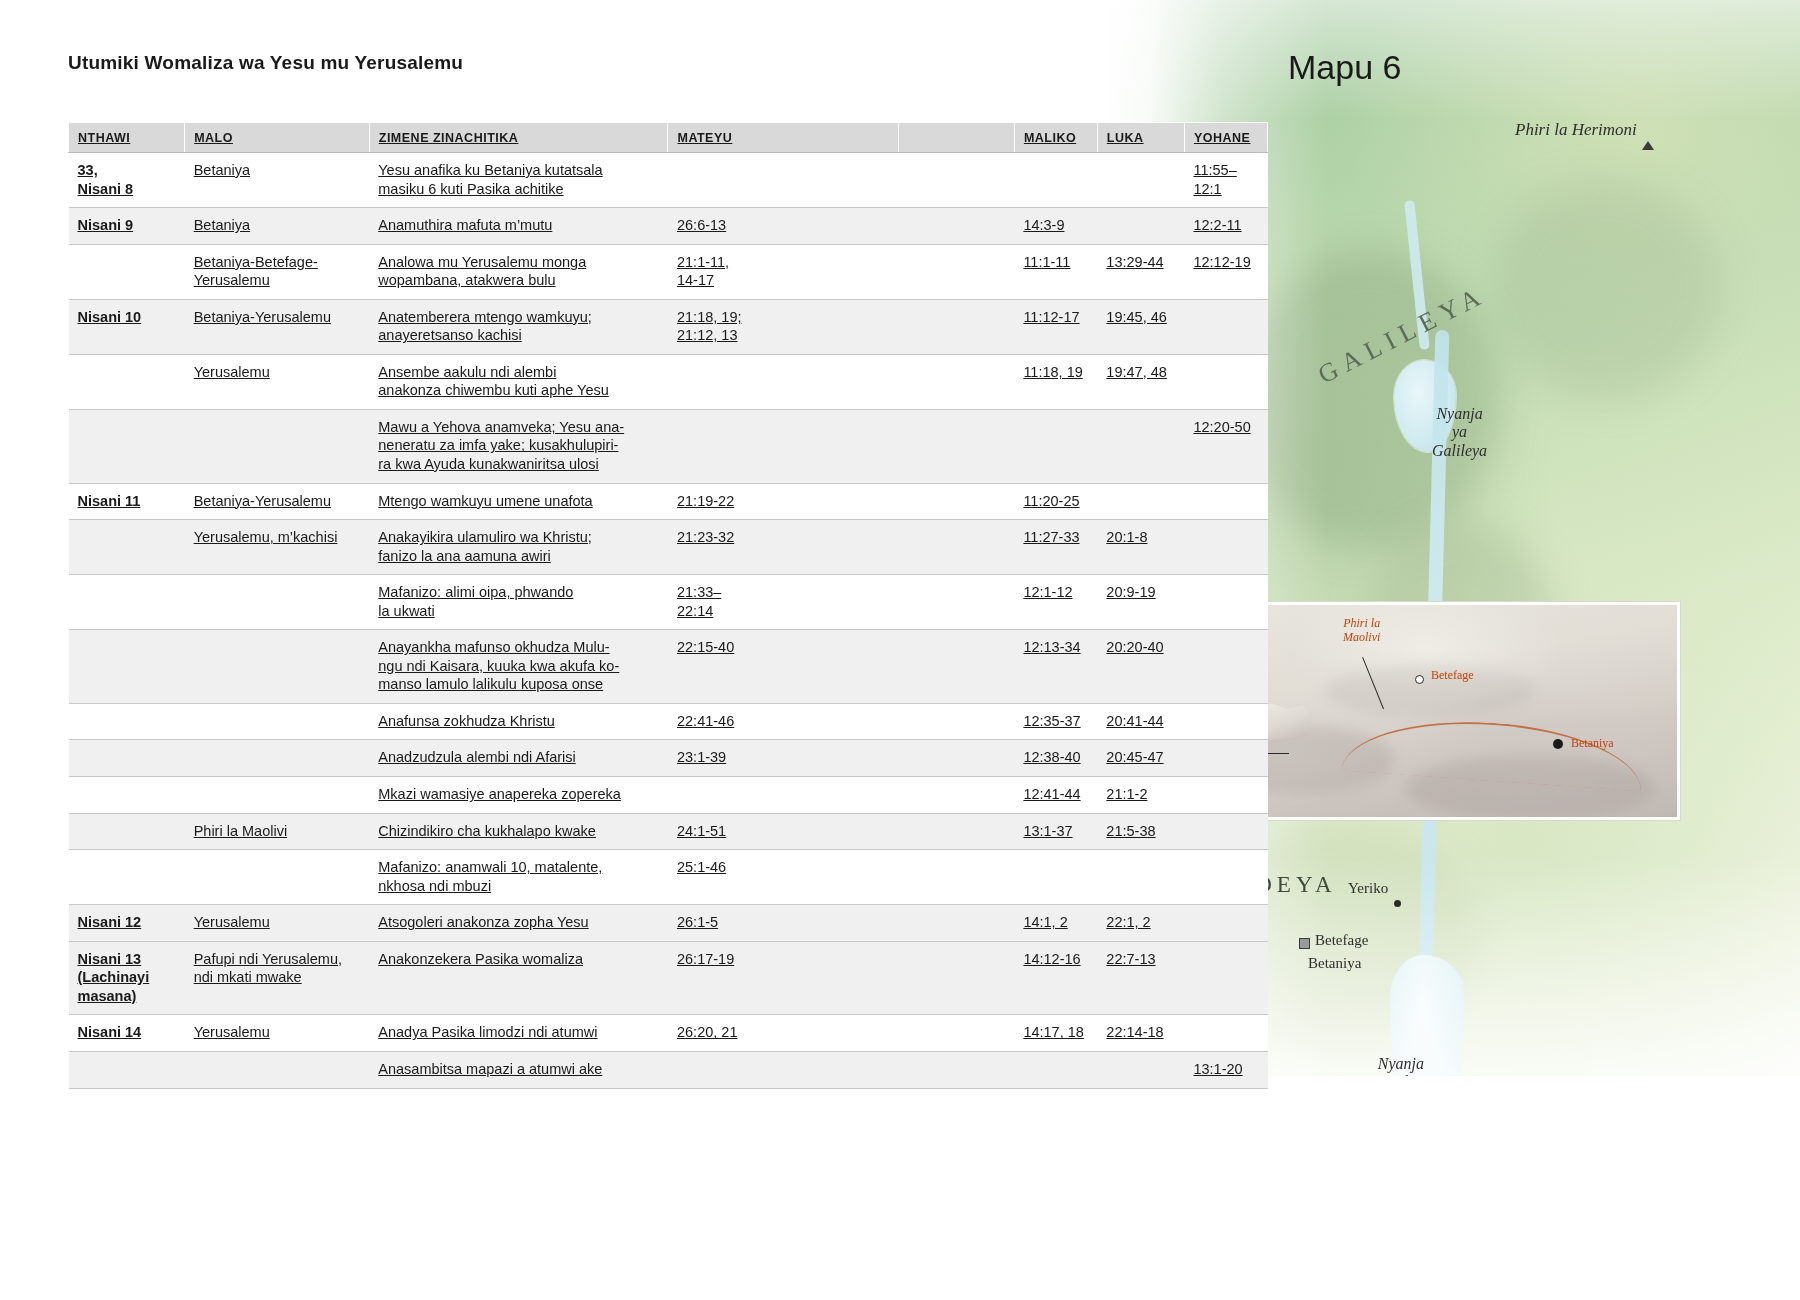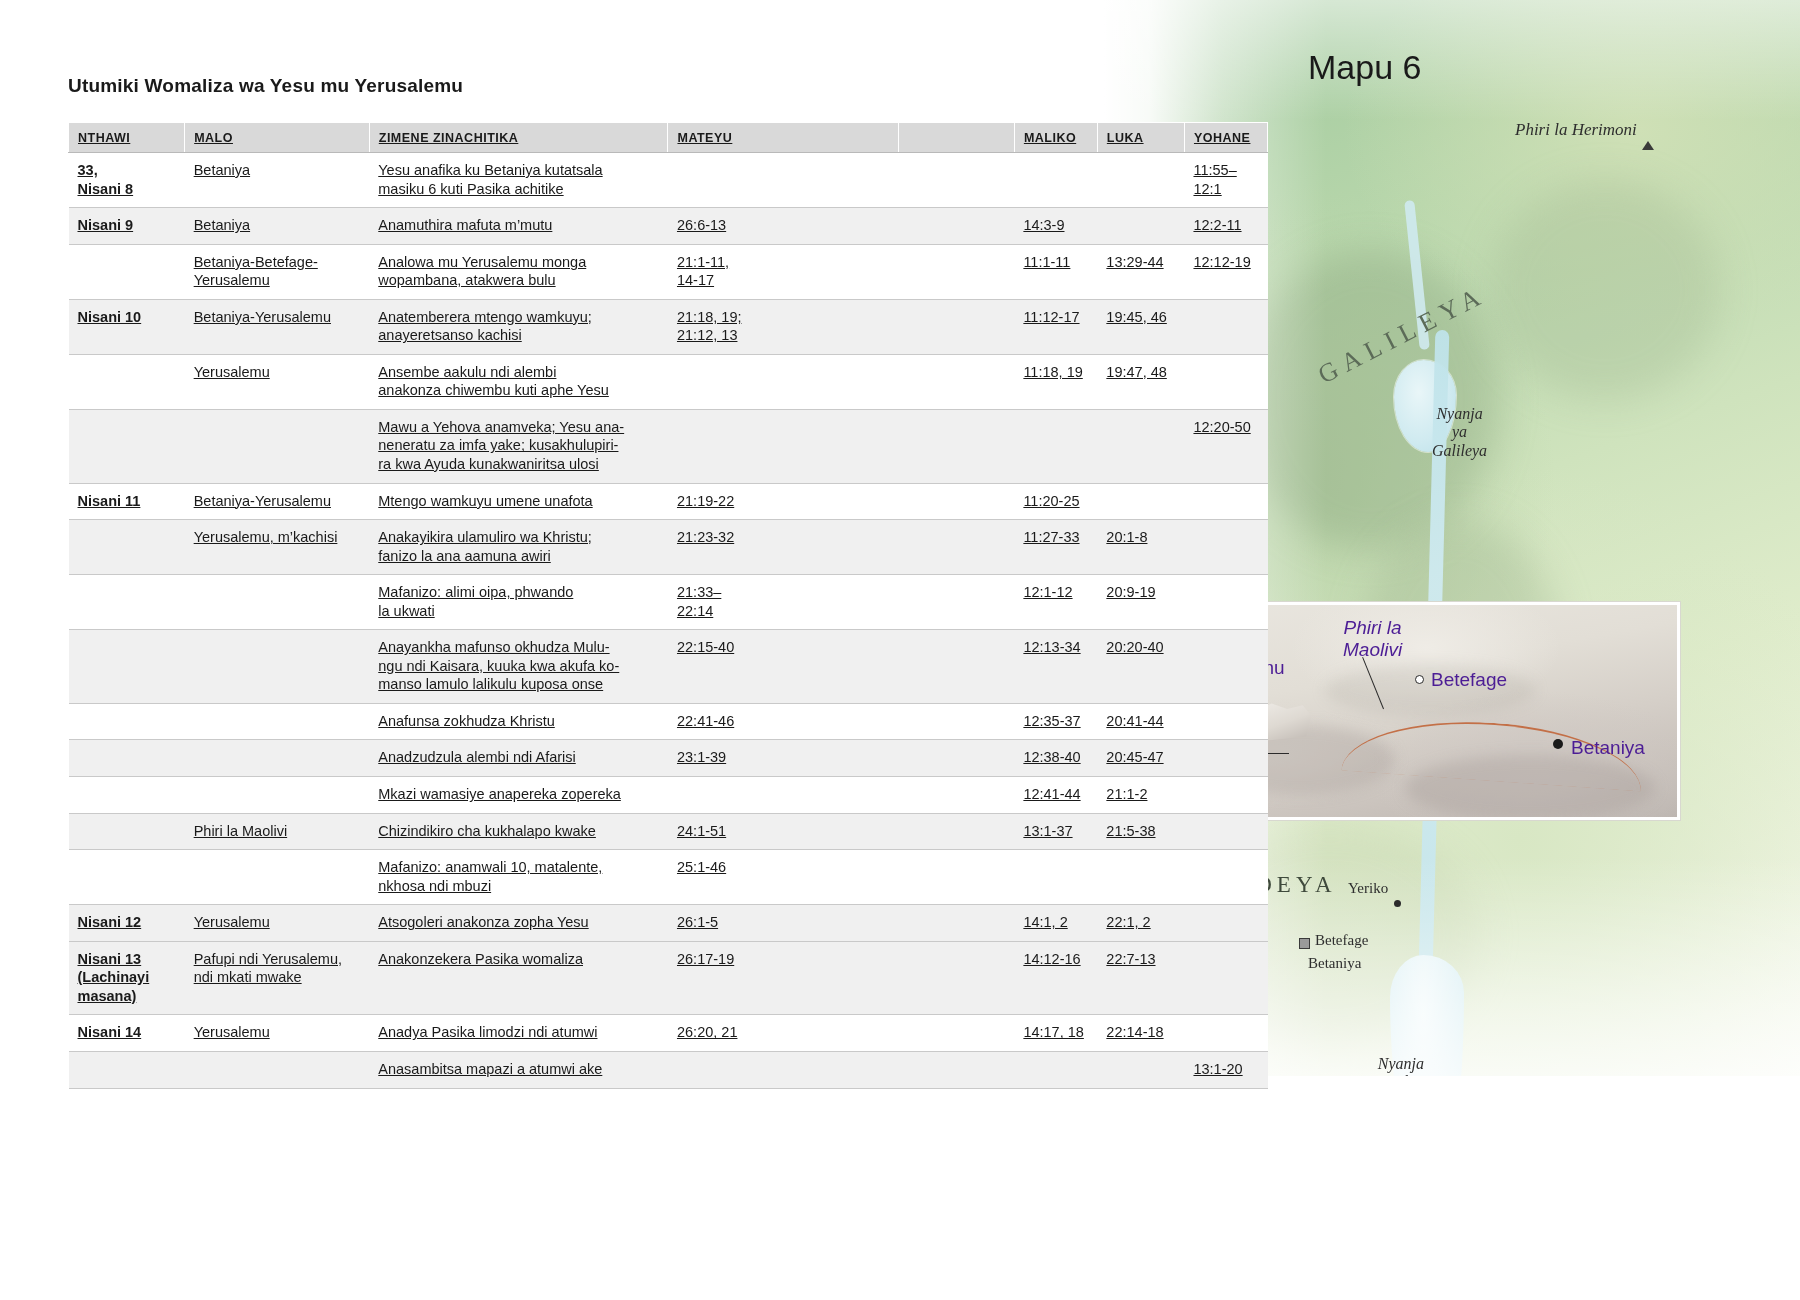--- a/index.html
+++ b/index.html
@@ -157,23 +157,23 @@
   }
   #inset-city {
     position: absolute; left: 52px; top: 92px;
     width: 86px; height: 46px;
     background: linear-gradient(160deg, #f6f4f0 0%, #ded9d2 60%, #bdb6b0 100%);
     clip-path: polygon(4% 34%, 18% 20%, 34% 28%, 52% 14%, 70% 26%, 88% 18%, 98% 40%, 92% 86%, 40% 96%, 6% 82%);
     box-shadow: 0 1px 2px rgba(0,0,0,.12);
   }
   .inset-label {
     position: absolute;
-    font-family: Liberation Sans, sans-serif;
-    font-size: 19px;
-    color: #4c1d95;
+    font-family: Liberation Serif, serif;
+    font-size: 12px;
+    color: #c2410c;
     white-space: pre;
     line-height: 1.15;
   }
   .inset-label.it { font-style: italic; }
   #il-phiri { left: 168px; top: 12px; text-align: center; }
   #il-yerusalemu { left: 10px; top: 52px; }
   #il-betefage { left: 256px; top: 64px; }
   #il-betaniya { left: 396px; top: 132px; }
   #il-chigwa { left: 10px; top: 143px; text-align: center; }
   #leader1 { position: absolute; left: 196px; top: 42px; width: 44px; height: 56px; border-left: 1.4px solid #2b2b2b; transform: rotate(-22deg); }
@@ -182,29 +182,27 @@
   #dot-betaniya-inset { position: absolute; left: 378px; top: 134px; width: 10px; height: 10px; border-radius: 50%; background: #1a1a1a; }
 
   
   #page-title {
     position: absolute;
     left: 68px; top: 52px;
     font-size: 19px;
     font-weight: bold;
     color: #1a1a1a;
     letter-spacing: .2px;
-    margin-top: 23px;
   }
   #map-number {
     position: absolute;
     left: 1288px; top: 48px;
     font-size: 34px;
     color: #1a1a1a;
     font-family: "Liberation Sans", sans-serif;
-    margin-left: 20px;
   }
 
   
   #chart-wrap {
     position: absolute;
     left: 68px; top: 122px;
     width: 1200px;
   }
   table.schedule {
     border-collapse: collapse;

